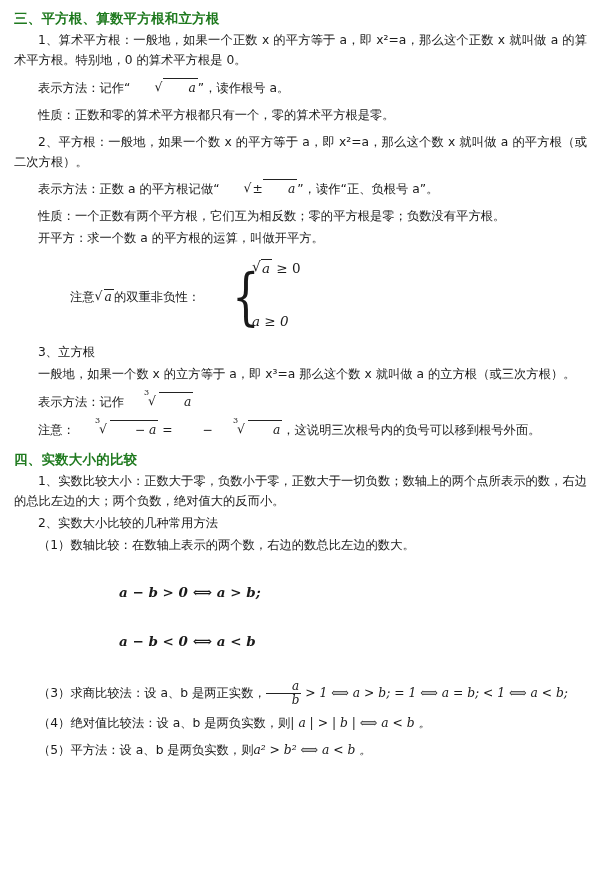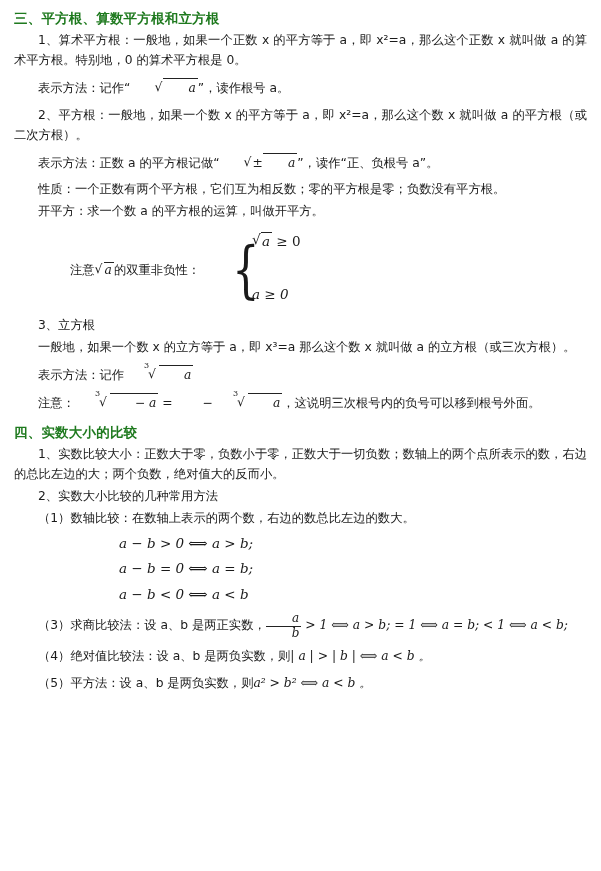--- a/index.html
+++ b/index.html
@@ -116,38 +116,42 @@
     left: 238px;
     font-family: "DejaVu Serif", "Liberation Serif", serif;
     font-style: italic;
     font-size: 13.5px;
   }
   .brace-item.top { top: 0px; }
   .brace-item.bot { top: 54px; }
 
   .mline-ind {
     padding-left: 105px;
-    margin: 4px 0;
+    margin: 27px 0;
+    font-weight: bold;
   }
 </style>
 </head>
 <body>
 
 <div class="page">
 
   <div class="h-green">三、平方根、算数平方根和立方根</div>
 
   <div class="para indent1">
     <span>1、算术平方根：一般地，如果一个正数 x 的平方等于 a，即 x²=a，那么这个正数 x 就叫做 a 的算术平方根。特别地，0 的算术平方根是 0。</span>
   </div>
 
   <div class="para indent1 sp-top">
     <span>表示方法：记作“</span><span class="rad"><span class="bar">a</span></span><span>”，读作根号 a。</span>
   </div>
 
+  <div class="para indent1 sp-top">
+    <span>性质：正数和零的算术平方根都只有一个，零的算术平方根是零。</span>
+  </div>
 
   <div class="para indent1 sp-top">
     <span>2、平方根：一般地，如果一个数 x 的平方等于 a，即 x²=a，那么这个数 x 就叫做 a 的平方根（或二次方根）。</span>
   </div>
 
   <div class="para indent1 sp-top">
     <span>表示方法：正数 a 的平方根记做“</span><span class="rad"><span style="font-style:normal;">±</span><span class="bar">a</span></span><span>”，读作“正、负根号 a”。</span>
   </div>
 
   <div class="para indent1 sp-top">
@@ -188,21 +192,20 @@
   <div class="h-green sp-top2">四、实数大小的比较</div>
 
   <div class="para indent1">1、实数比较大小：正数大于零，负数小于零，正数大于一切负数；数轴上的两个点所表示的数，右边的总比左边的大；两个负数，绝对值大的反而小。</div>
 
   <div class="para indent1">2、实数大小比较的几种常用方法</div>
 
   <div class="para indent1">（1）数轴比较：在数轴上表示的两个数，右边的数总比左边的数大。</div>
 
 
   <div class="mline-ind mathline">a − b &gt; 0 ⟺ a &gt; b;</div>
-  <div class="mline-ind mathline">a − b = 0 ⟺ a = b;</div>
   <div class="mline-ind mathline">a − b &lt; 0 ⟺ a &lt; b</div>
 
   <div class="para indent1 sp-top">
     <span>（3）求商比较法：设 a、b 是两正实数，</span><span class="frac"><span class="num">a</span><span class="den">b</span></span>
     <span class="mathline" style="font-size:12.3px;">&gt; 1 ⟺ a &gt; b;   = 1 ⟺ a = b;   &lt; 1 ⟺ a &lt; b;</span>
   </div>
 
   <div class="para indent1 sp-top">
     <span>（4）绝对值比较法：设 a、b 是两负实数，则</span><span class="mathline" style="font-size:12.3px;">| a | &gt; | b | ⟺ a &lt; b 。</span>
   </div>

